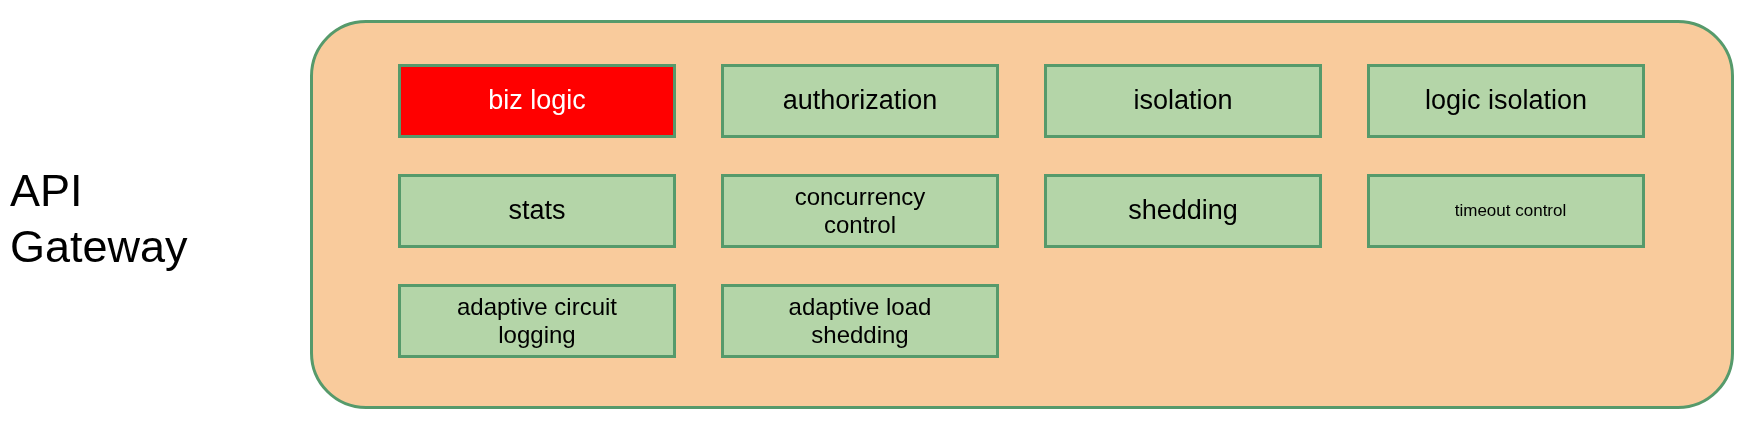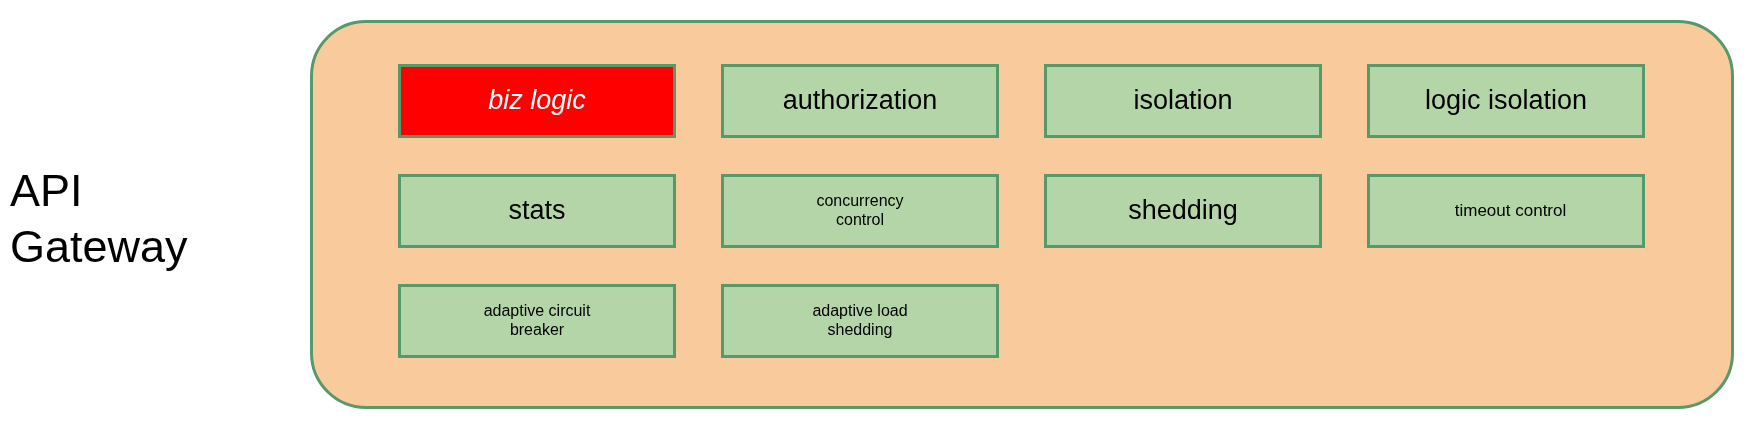--- a/index.html
+++ b/index.html
@@ -64,23 +64,22 @@
     align-items: center;
     justify-content: center;
     text-align: center;
     font-size: 27px;
     line-height: 1.18;
     white-space: pre-line;
   }
   .node.highlight {
     background: var(--highlight-fill);
     color: var(--highlight-text);
-    font-style: italic;
   }
-  .node.two-line { font-size: 16px; }
+  .node.two-line { font-size: 24px; }
   .node.compact { font-size: 17px; padding-left: 9px; }
 </style>
 </head>
 <body>
 
 <div class="canvas">
 
   <div class="gateway-label">
     <div>API</div>
     <div>Gateway</div>
@@ -91,19 +90,19 @@
       <div class="node highlight">biz logic</div>
       <div class="node">authorization</div>
       <div class="node">isolation</div>
       <div class="node">logic isolation</div>
       <div class="node">stats</div>
       <div class="node two-line">concurrency
 control</div>
       <div class="node">shedding</div>
       <div class="node compact">timeout control</div>
       <div class="node two-line">adaptive circuit
-breaker</div>
+logging</div>
       <div class="node two-line">adaptive load
 shedding</div>
     </div>
   </div>
 
 </div>
 
 </body></html>

